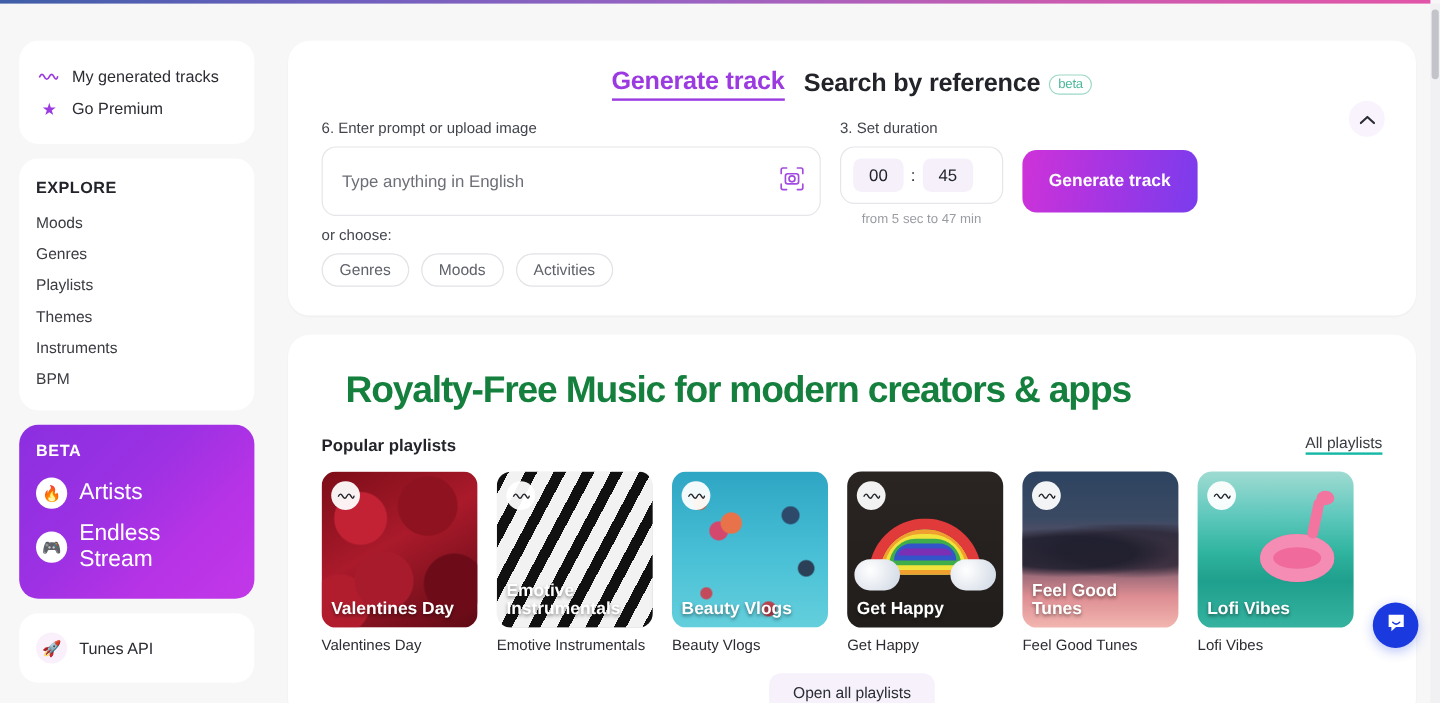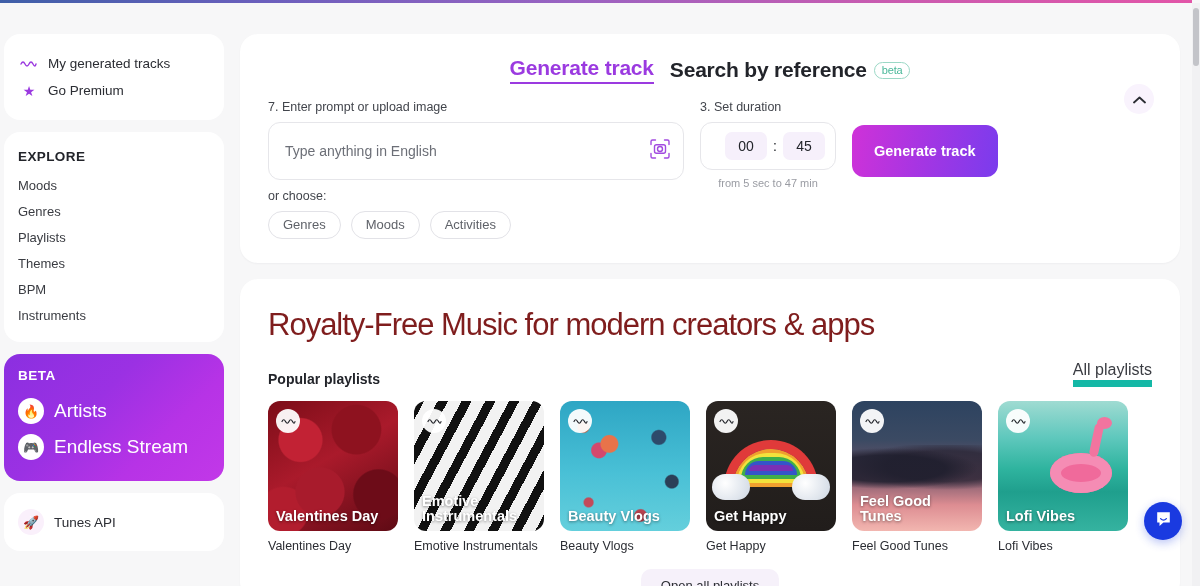--- a/index.html
+++ b/index.html
@@ -16,21 +16,21 @@
   .topbar {
     position: absolute; top: 0; left: 0; width: 1192px; height: 3px;
     background: linear-gradient(90deg,#3f5fa8 0%, #6b5fbd 22%, #9a63c2 48%, #c95bb0 74%, #e255a8 100%);
     z-index: 40;
   }
 
   
   .sidebar {
     position: absolute; left: 0; top: 3px; width: 228px; height: 583px;
     background: #f7f7f8;
-    padding: 0 4px;
+    padding: 0 16px;
   }
   .side-card {
     background: #ffffff;
     border-radius: 16px;
     margin: 0 0 12px 0;
     padding: 14px 12px;
   }
   .side-card.first { margin-top: 31px; padding: 16px 14px; }
   .side-row {
     display: flex; align-items: center; gap: 10px;
@@ -126,21 +126,21 @@
   .input-box input::placeholder { color: #6c6f77; }
 
   .select-box {
     height: 48px; border: 1px solid #e6e6ea; border-radius: 12px;
     display:flex; align-items:center; justify-content:space-between;
     padding: 0 14px 0 16px; font-size: 14px; color: #22242a; cursor:pointer; background:#fff;
   }
 
   .dur-box {
     height: 48px; border: 1px solid #e6e6ea; border-radius: 12px;
-    display:flex; align-items:center; justify-content:flex-end; gap: 6px;
+    display:flex; align-items:center; justify-content:flex-start; gap: 6px;
     padding: 0 10px; background: #fff;
   }
   .dur-num {
     background: #f6f0fb; border-radius: 7px; width: 42px; height: 28px;
     display:flex; align-items:center; justify-content:center;
     font-size: 14px; color: #22242a; cursor: text;
   }
   .dur-colon { font-size: 14px; color: #22242a; }
   .dur-hint { font-size: 11px; color: #9a9ca3; text-align:center; margin-top: 7px; }
 
@@ -156,26 +156,27 @@
   .or-label { font-size: 12.5px; color: #42454c; margin-bottom: 8px; }
   .chips { display:flex; gap: 10px; }
   .chip {
     border: 1px solid #e2e2e7; border-radius: 16px; padding: 5px 14px 6px 14px;
     font-size: 13px; color: #5f6269; background:#fff; cursor: pointer;
   }
 
   
   .content-panel { margin-top: 16px; padding: 28px 28px 0 28px; height: 321px; overflow: hidden; position: relative; }
   .hero-title {
-    font-size: 31px; font-weight: 400; letter-spacing: -1px; color: #7f1d1d;
+    font-size: 31px; font-weight: 700; letter-spacing: -1px; color: #15803d;
     margin-bottom: 18px;
+    margin-left: 20px;
   }
   .sec-head { display:flex; align-items:flex-end; justify-content: space-between; margin-bottom: 14px; }
   .sec-title { font-size: 14px; font-weight: 700; color: #22242a; }
-  .all-link { font-size: 16px; color: #3a3c42; border-bottom: 7px solid #14b8a6; cursor: pointer; padding-bottom:1px; }
+  .all-link { font-size: 13px; color: #3a3c42; border-bottom: 2px solid #14b8a6; cursor: pointer; padding-bottom:1px; }
 
   .cards { display:flex; gap: 16px; }
   .pl-card { width: 130px; cursor: pointer; }
   .pl-art {
     width: 130px; height: 130px; border-radius: 12px; position: relative; overflow: hidden;
   }
   .pl-badge {
     position: absolute; top: 8px; left: 8px; width: 24px; height: 24px; border-radius: 50%;
     background: rgba(255,255,255,.94); display:flex; align-items:center; justify-content:center;
     z-index: 3;
@@ -308,22 +309,22 @@
         <span>Go Premium</span>
       </div>
     </div>
 
     <div class="side-card">
       <div class="explore-title">EXPLORE</div>
       <div class="explore-link">Moods</div>
       <div class="explore-link">Genres</div>
       <div class="explore-link">Playlists</div>
       <div class="explore-link">Themes</div>
+      <div class="explore-link">Instruments</div>
       <div class="explore-link">BPM</div>
-      <div class="explore-link">Instruments</div>
     </div>
 
     <div class="beta-card">
       <div class="beta-title">BETA</div>
       <div class="beta-row">
         <span class="beta-bubble">🔥</span>
         <span class="beta-label">Artists</span>
       </div>
       <div class="beta-row">
         <span class="beta-bubble">🎮</span>
@@ -355,21 +356,21 @@
         <span>
           <svg width="13" height="8" viewBox="0 0 13 8">
               <path d="M1 6.5 L6.5 1.5 L12 6.5" fill="none" stroke="#2b2d33" stroke-width="1.8" stroke-linecap="round" stroke-linejoin="round"></path>
             </svg>
         </span>
       </button>
 
       <div class="form-row">
 
         <div class="col-prompt">
-          <div class="field-label">7. Enter prompt or upload image</div>
+          <div class="field-label">6. Enter prompt or upload image</div>
           <div class="input-box">
             <input type="text" placeholder="Type anything in English" style="">
             <span>
               <svg width="22" height="22" viewBox="0 0 22 22">
                 <g fill="none" stroke="#a24be0" stroke-width="1.4" stroke-linecap="round">
                   <path d="M2 6.5 V3.5 A1.5 1.5 0 0 1 3.5 2 H6.5"></path>
                   <path d="M15.5 2 H18.5 A1.5 1.5 0 0 1 20 3.5 V6.5"></path>
                   <path d="M20 15.5 V18.5 A1.5 1.5 0 0 1 18.5 20 H15.5"></path>
                   <path d="M6.5 20 H3.5 A1.5 1.5 0 0 1 2 18.5 V15.5"></path>
                   <rect x="5.5" y="6.8" width="11" height="8.4" rx="2"></rect>

